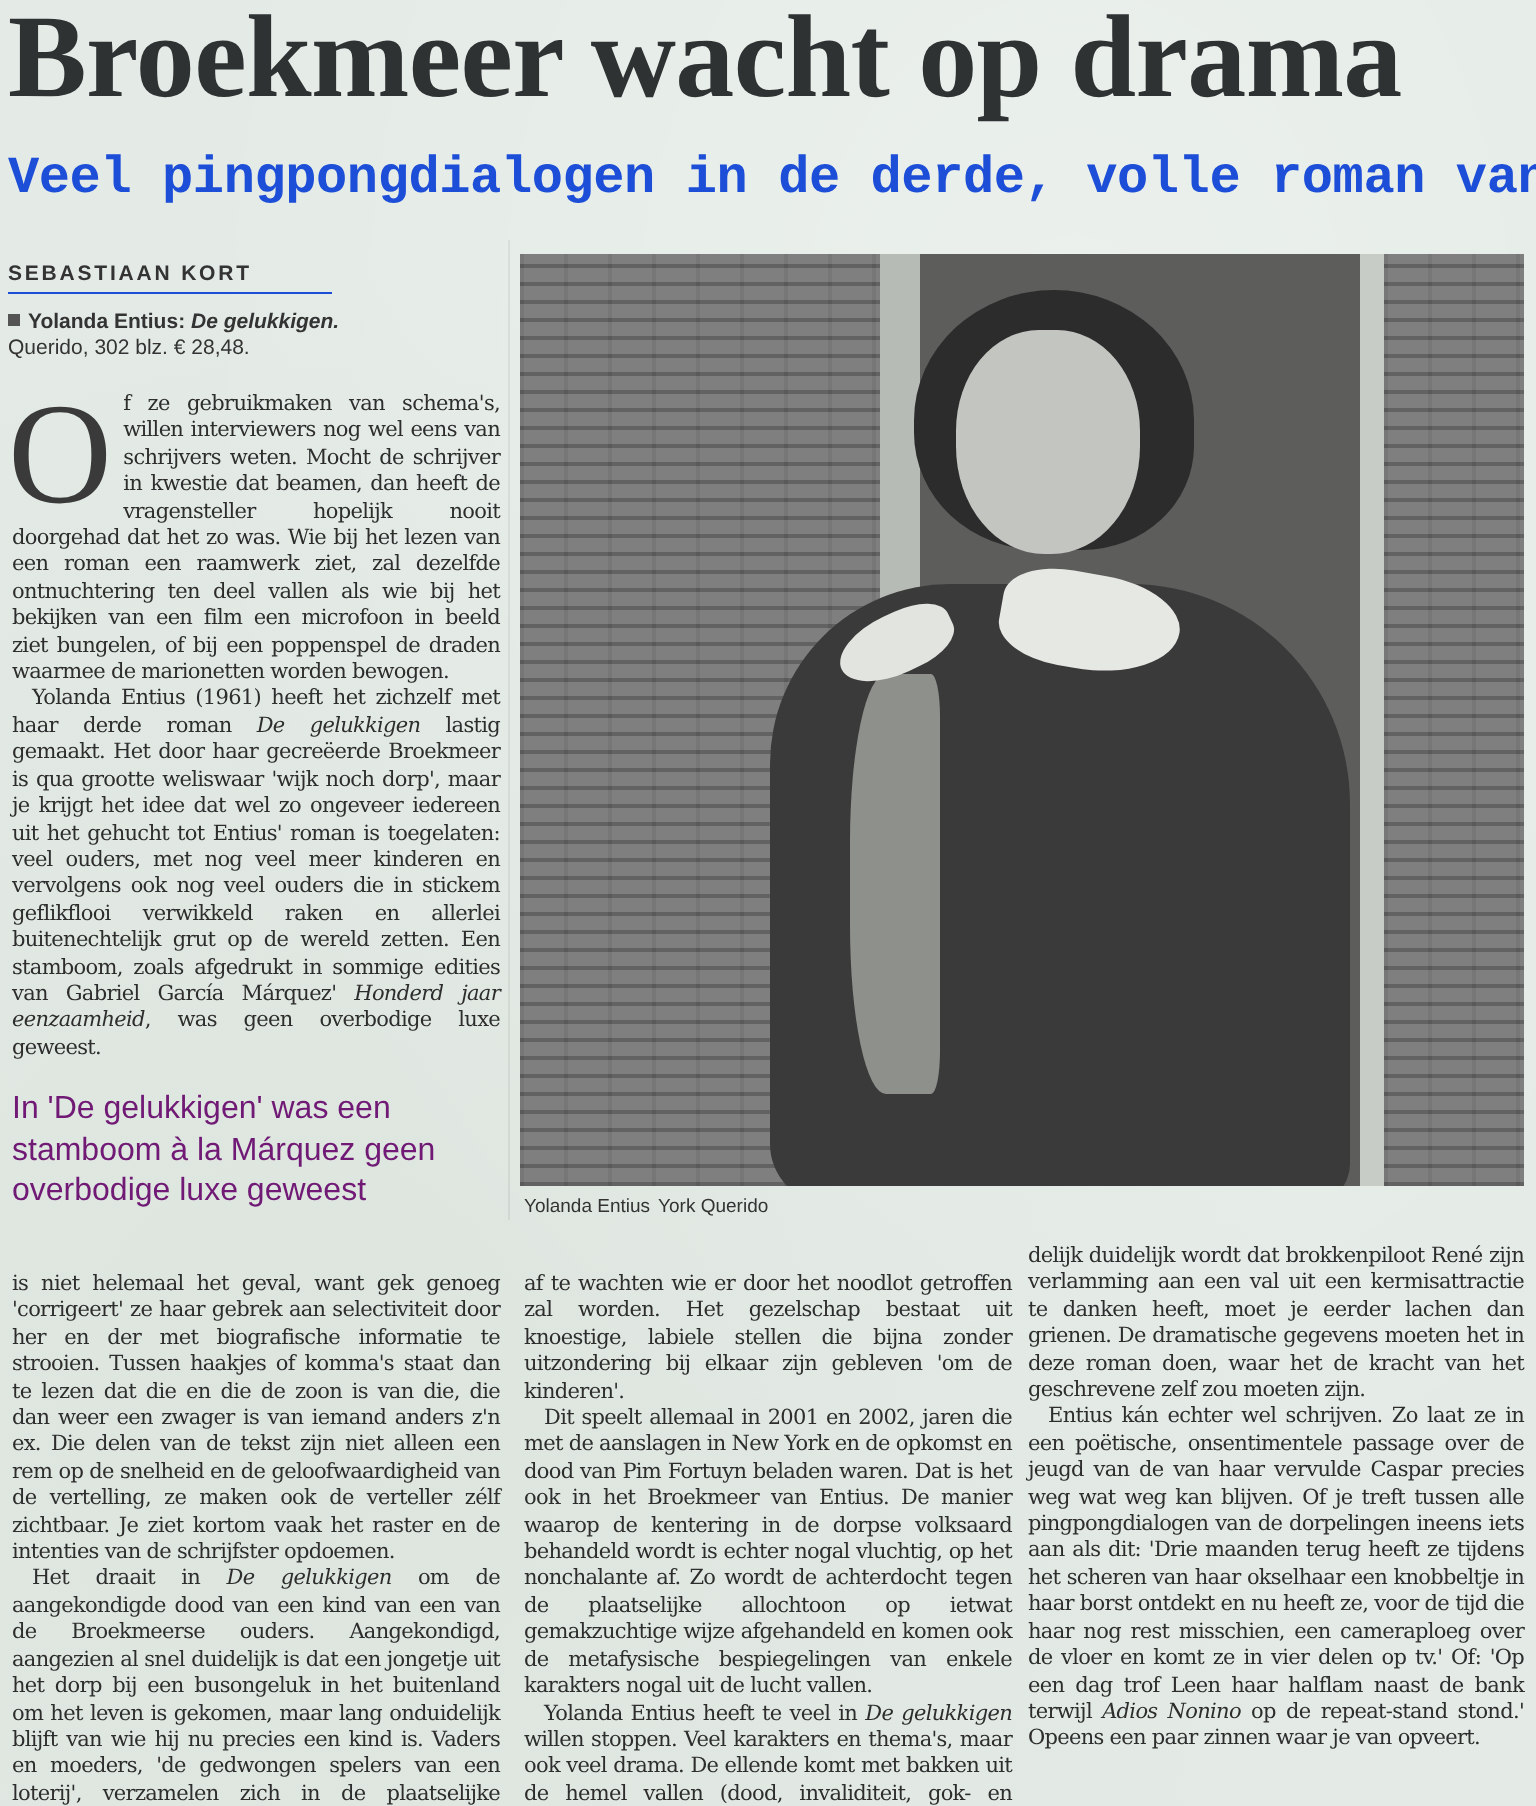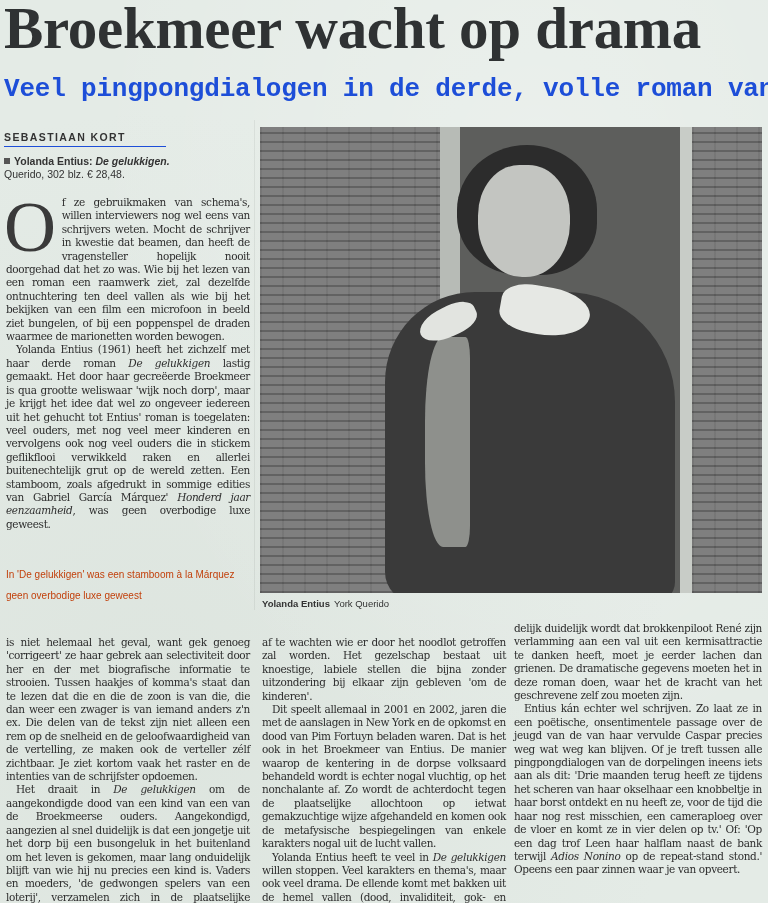--- a/index.html
+++ b/index.html
@@ -51,21 +51,21 @@
     .col i { }
     .col1-top { left: 6px; top: 196px; width: 244px; }
     .dropcap {
       float: left; font-family: "Liberation Serif", serif;
       font-size: 72px; line-height: 58px; color: #3a3a3a;
       margin: 0 6px -2px -2px; padding-top: 2px;
     }
     .pullquote {
       position: absolute; left: 6px; top: 545px; width: 250px;
       font-family: "Liberation Sans", sans-serif;
-      font-size: 10px; line-height: 20.5px; color: #c2410c; margin-top: 20px;
+      font-size: 16px; line-height: 20.5px; color: #701a75;
     }
     .col-b1 { left: 6px; top: 636px; width: 244px; }
     .col-b2 { left: 262px; top: 636px; width: 244px; }
     .col-b3 { left: 514px; top: 622px; width: 248px; }
     .col-b2 p:first-child, .col-b3 p:first-child, .col-b1 p:first-child { text-indent: 0; }
     .photo {
       position: absolute; left: 260px; top: 127px; width: 502px; height: 466px;
       background: #6e6f6d; overflow: hidden;
     }
     .photo .brick {
@@ -86,21 +86,21 @@
       position: absolute; left: 125px; top: 165px; width: 290px; height: 310px;
       background: #3a3a3a; border-radius: 90px 110px 20px 30px;
     }
     .photo .collar-l { position: absolute; left: 158px; top: 180px; width: 60px; height: 30px; background: #e2e4e0; border-radius: 50% 40% 40% 50%; transform: rotate(-25deg); }
     .photo .collar-r { position: absolute; left: 240px; top: 160px; width: 90px; height: 48px; background: #e6e8e4; border-radius: 40% 50% 60% 40%; transform: rotate(10deg); }
     .photo .lapel { position: absolute; left: 165px; top: 210px; width: 45px; height: 210px; background: #8e908c; border-radius: 40% 10% 10% 40%; }
     .caption {
       position: absolute; left: 262px; top: 598px;
       font-family: "Liberation Sans", sans-serif; font-size: 9.5px; color: #333;
     }
-    .caption .name { font-weight: bold; margin-right: 4px; margin-top: 45px; }
+    .caption .name { font-weight: normal; margin-right: 4px; margin-top: 45px; }
     .rule-v { position: absolute; left: 254px; top: 120px; width: 1px; height: 490px; background: rgba(0,0,0,0.06); }
   </style>
 </head>
 <body>
 
 <div>
 
   <h1 class="headline">Broekmeer wacht op drama</h1>
   <h2 class="subhead">Veel pingpongdialogen in de derde, volle roman van Yolanda Entius</h2>
 

